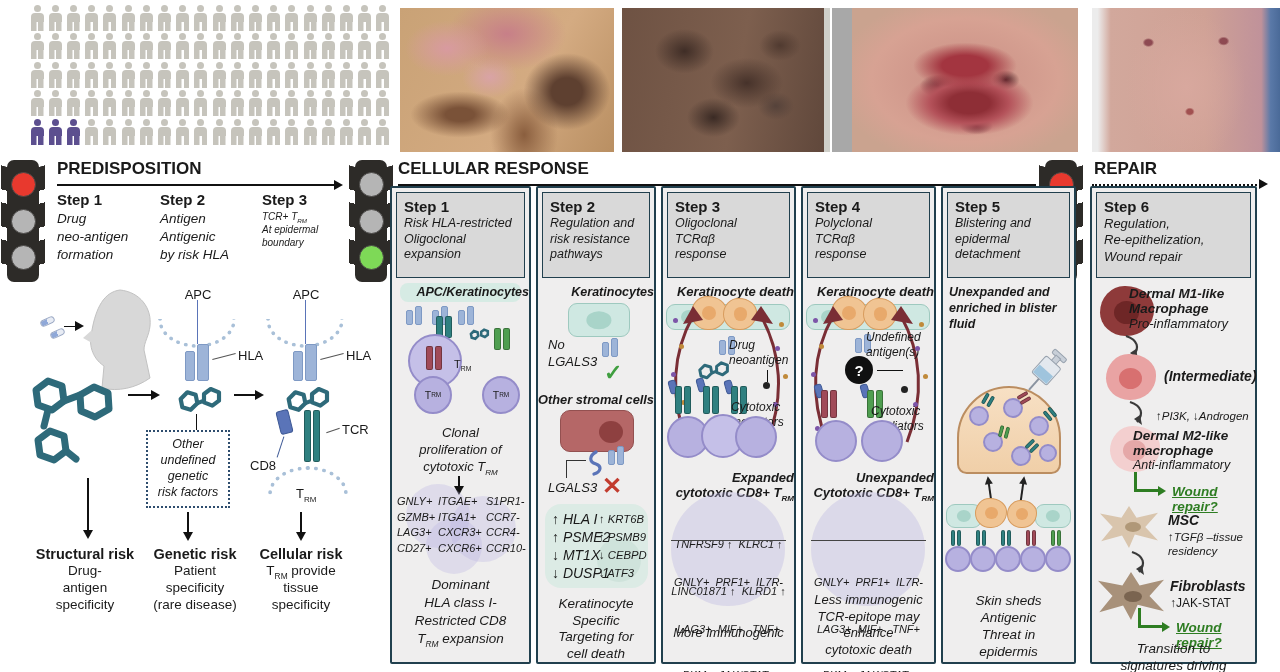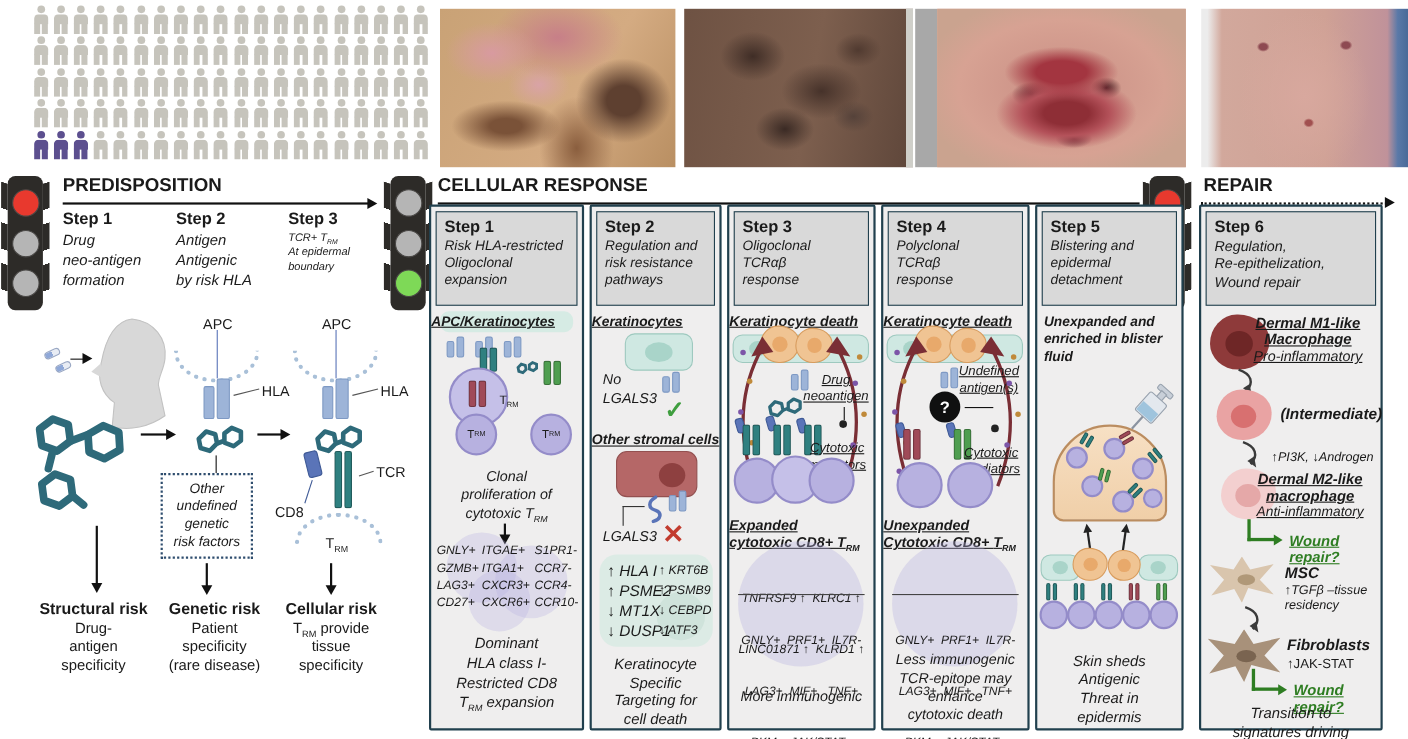--- a/index.html
+++ b/index.html
@@ -3,21 +3,21 @@
 <meta charset="utf-8">
 <style>
   * { margin:0; padding:0; box-sizing:border-box; }
   html,body { background:#fff; }
   body { font-family:"Liberation Sans", sans-serif; color:#1a1a1a; }
   #canvas { position:relative; width:1280px; height:672px; background:#fff; overflow:hidden; }
   .abs { position:absolute; }
   .b { font-weight:bold; }
   .i { font-style:italic; }
   .c { text-align:center; }
-  .ra { text-align:center;text-decoration:underline; }
+  .ra { text-align:left; }
   .pre { white-space:pre-wrap;text-align:center; }
   sub { font-size:0.62em; line-height:0; }
 
   
   #population { position:absolute; left:28px; top:4px; width:364px; height:142px;
     display:grid; grid-template-columns:repeat(20,1fr); grid-template-rows:repeat(5,1fr); }
   .person { position:relative; width:100%; height:100%; --pc:var(--gray-person); }
   .person.affected { --pc:var(--purple-person); }
   .person::before { content:""; position:absolute; left:50%; top:1px; width:7px; height:7px;
     margin-left:-3.5px; border-radius:50%; background:var(--pc); }
@@ -91,21 +91,21 @@
   .larrow::after { content:""; position:absolute; right:-9px; bottom:-7px;
     border:5px solid transparent; border-left:8px solid var(--wound-green); }
 
   
   .panel { position:absolute; top:186px; height:478px; background:var(--panel-bg);
     border:2.5px solid var(--panel-border); border-radius:2px; }
   .phead { position:absolute; left:4px; right:4px; top:4px; height:86px; background:var(--header-bg);
     border:1.5px solid var(--panel-border); padding:5px 7px; }
   .phead .t { font-weight:bold; font-size:15px; }
   .phead .d { font-style:italic; font-size:12.5px; line-height:1.25; margin-top:1px; }
-  .sect { position:absolute; left:0; right:0; text-align:left; font-weight:bold; font-style:italic; font-size:12.5px;text-decoration:underline; }
+  .sect { position:absolute; left:0; right:0; text-align:right; font-weight:bold; font-style:italic; font-size:12.5px; }
   .cap { position:absolute; left:0; right:0; text-align:center; font-style:italic; font-size:13px; line-height:16.5px; }
   .genes { font-style:italic; font-size:11px; line-height:15.5px; font-weight:500; }
 
   
   .kcell { position:absolute; background:var(--teal-cell); border:1.5px solid var(--teal-cell-border); border-radius:9px; }
   .kcell .nuc { position:absolute; left:50%; top:50%; transform:translate(-50%,-50%); width:42%; height:55%;
     border-radius:50%; background:#a9d4c9; }
   .dying { position:absolute; background:var(--dying-orange); border:1.5px solid #d89c5e;
     border-radius:46% 54% 50% 48%/52% 46% 54% 50%; }
   .dying .nuc { position:absolute; left:30%; top:28%; width:42%; height:44%; border-radius:50%; background:#e8a96b; }

